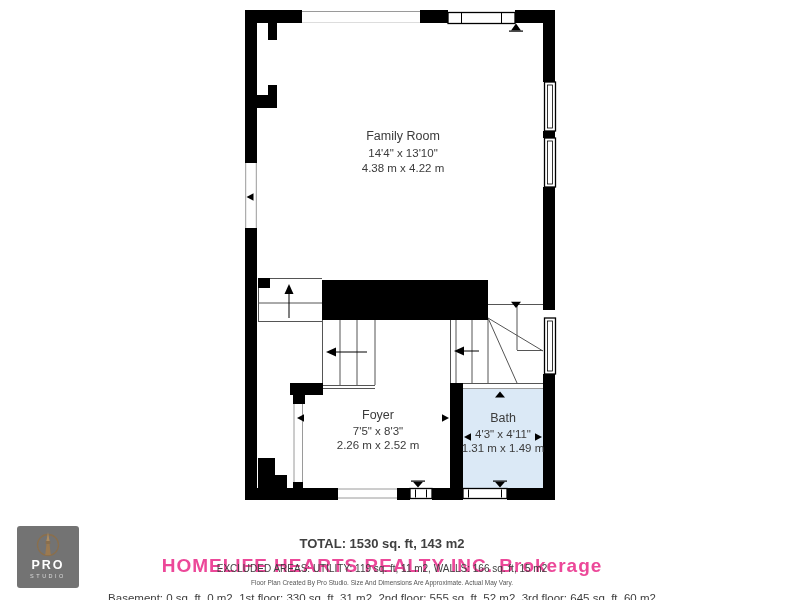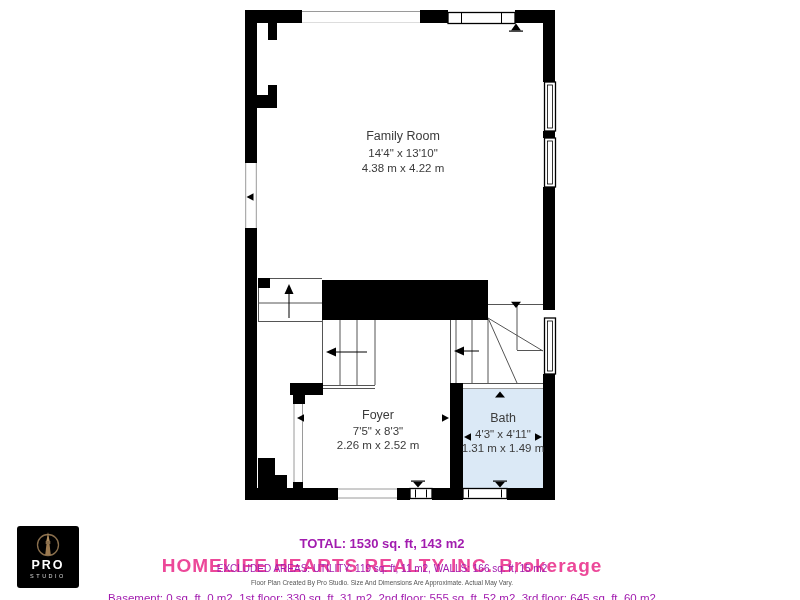--- a/index.html
+++ b/index.html
@@ -3,30 +3,30 @@
 <meta charset="utf-8">
 <style>
   html,body{margin:0;padding:0;background:#ffffff;}
   body{width:800px;height:600px;position:relative;overflow:hidden;
        font-family:"Liberation Sans", sans-serif;}
   .canvas{position:absolute;left:0;top:0;width:800px;height:600px;}
   svg text{font-family:"Liberation Sans", sans-serif;fill:#3b3b3b;}
   .room-name{font-size:12.5px;}
   .room-dim{font-size:11.5px;}
   .footer-line{position:absolute;left:0;width:764px;text-align:center;
-               white-space:nowrap;color:#a21caf;}
+               white-space:nowrap;color:#404040;}
   .f-total{top:536px;font-size:13px;font-weight:bold;}
   .f-floors{top:551px;font-size:11.5px;margin-top:41px;}
   .f-excluded{top:563px;font-size:10px;}
   .f-watermark{top:555px;font-size:19px;font-weight:600;color:#ec4899;
                letter-spacing:1px;z-index:0;}
   .f-disclaimer{top:579px;font-size:6.5px;color:#555;}
   .above{z-index:1;}
   .logo{position:absolute;left:17px;top:526px;width:62px;height:62px;
-        background:#000000;border-radius:3px;text-align:center;z-index:2;}
+        background:#737373;border-radius:3px;text-align:center;z-index:2;}
   .logo-name{color:#ffffff;font-size:12.5px;font-weight:600;letter-spacing:2px;
              margin-top:1px;}
   .logo-sub{color:#dddddd;font-size:5.5px;letter-spacing:2.5px;margin-top:1px;}
   .logo-emblem{margin-top:5px;height:26px;}
 </style>
 </head>
 <body>
 
 <svg class="canvas" viewBox="0 0 800 600" xmlns="http://www.w3.org/2000/svg">
 

